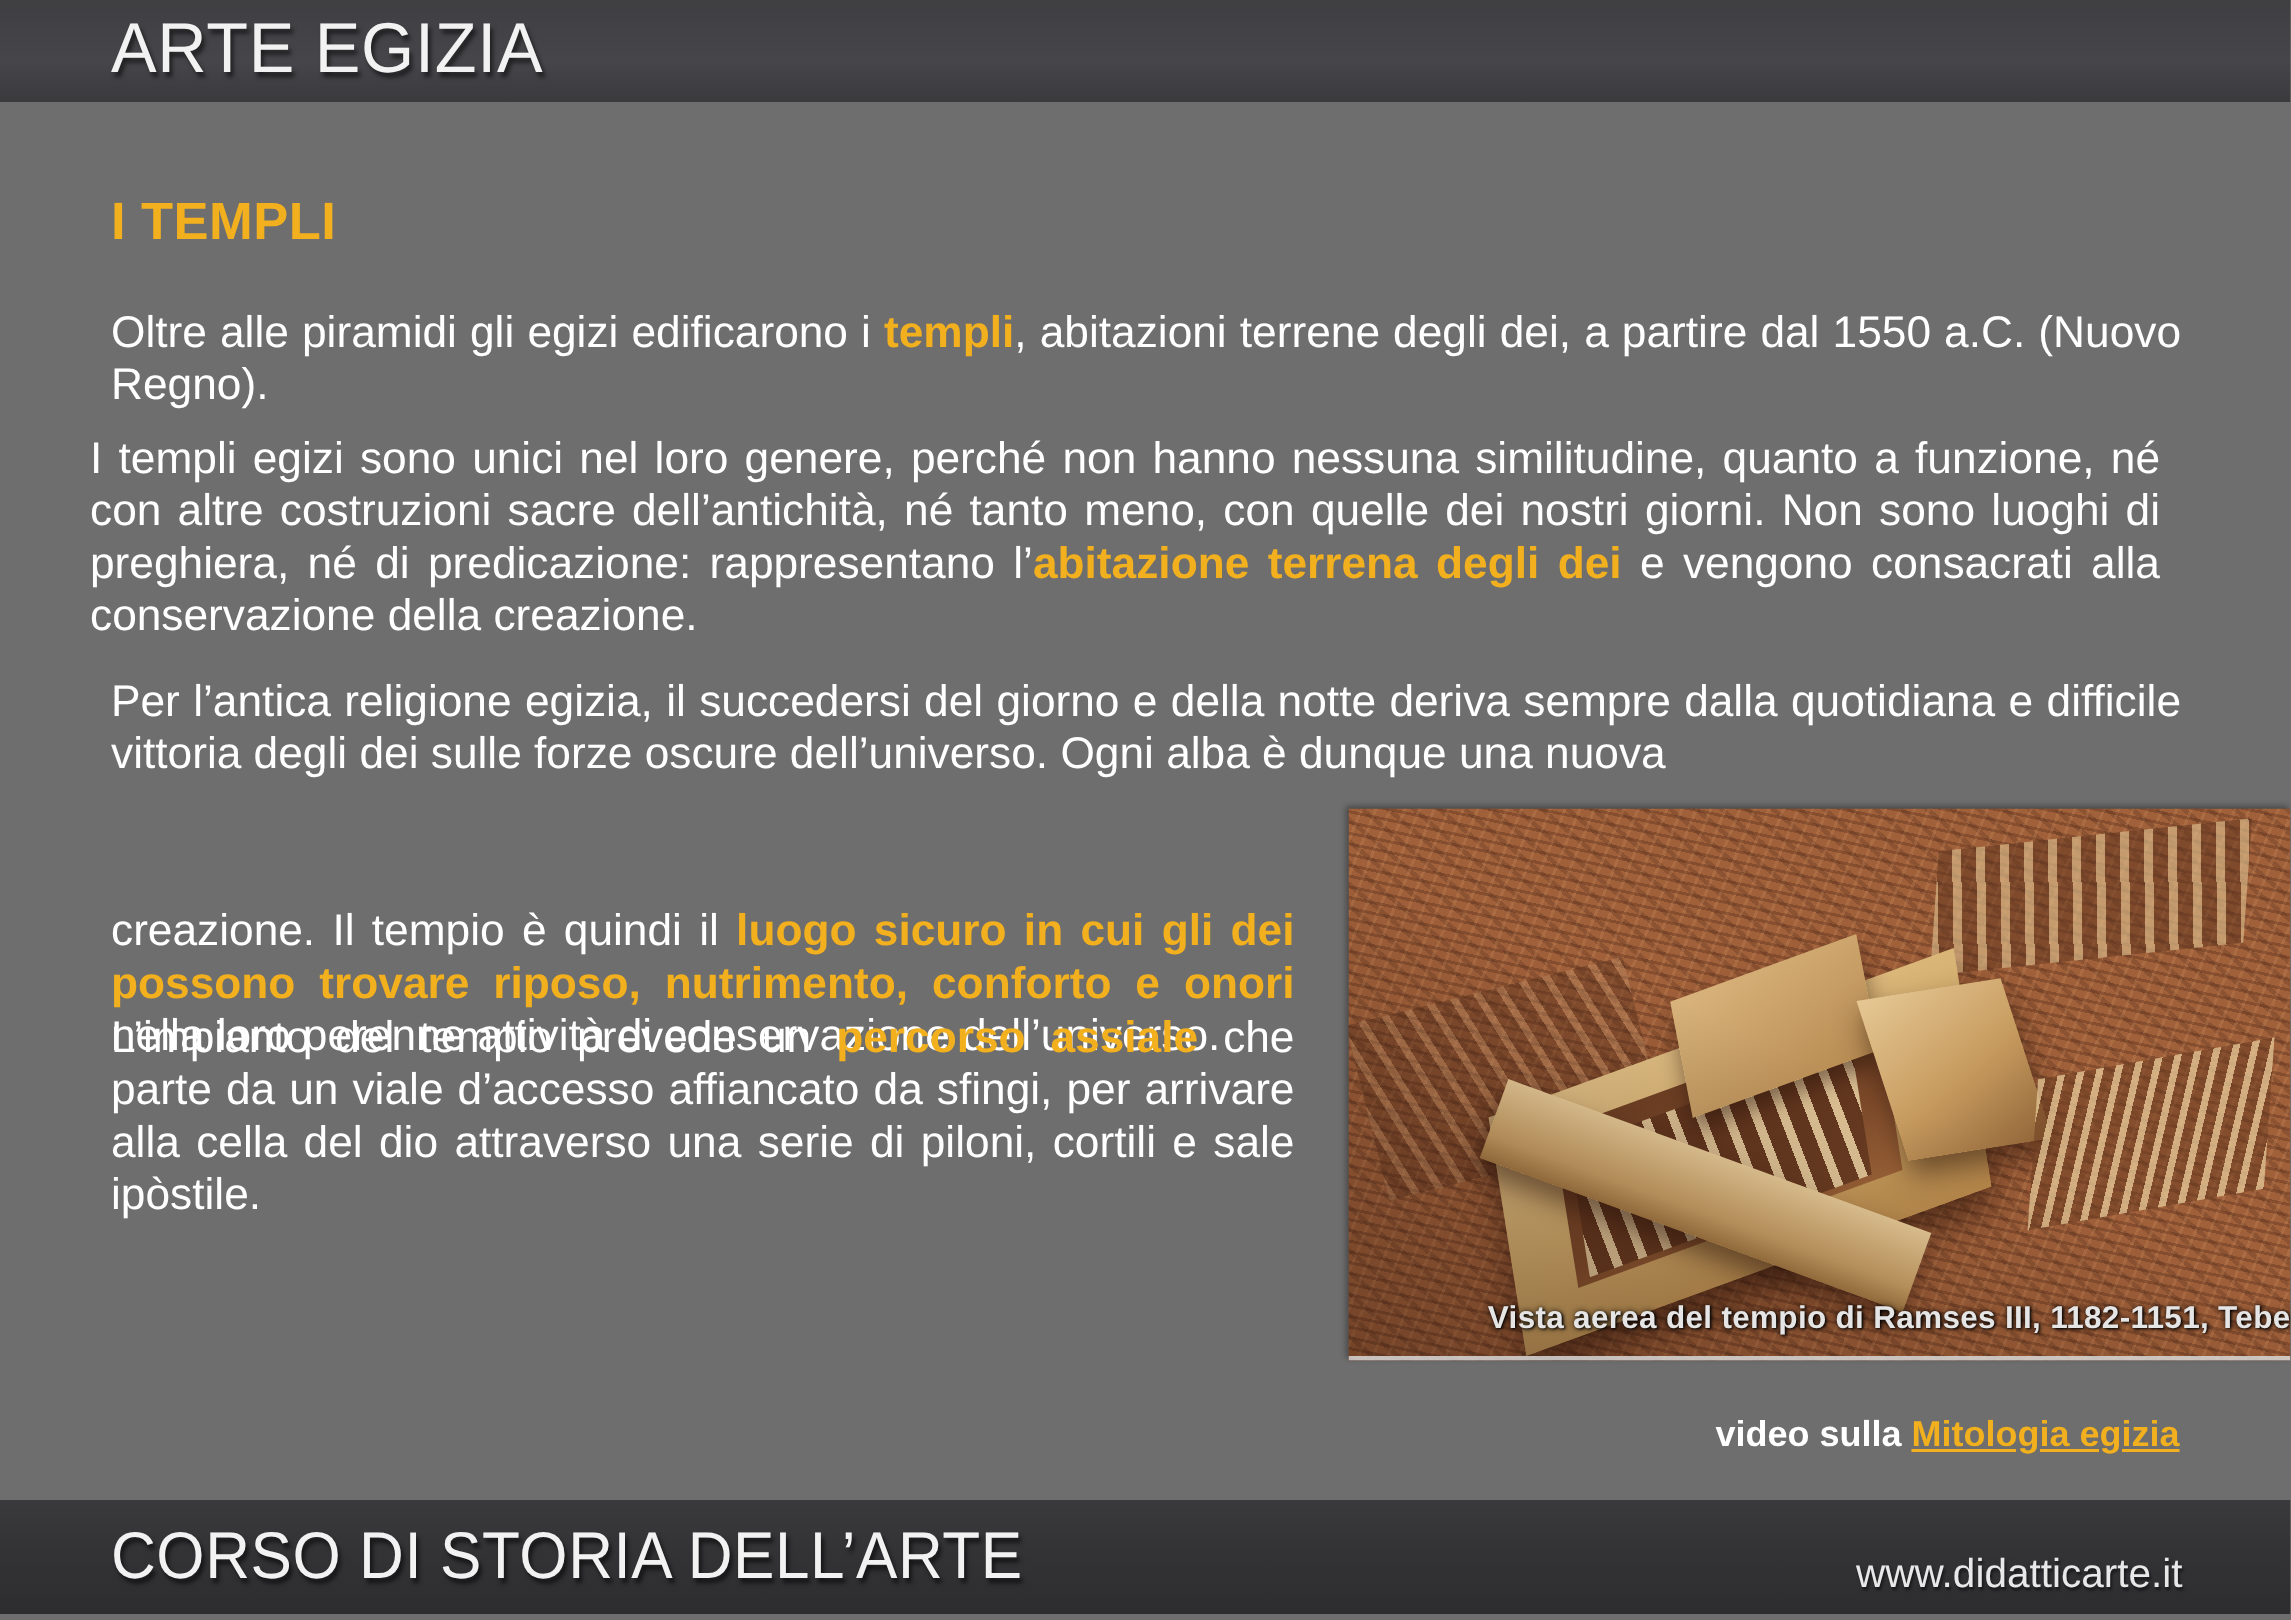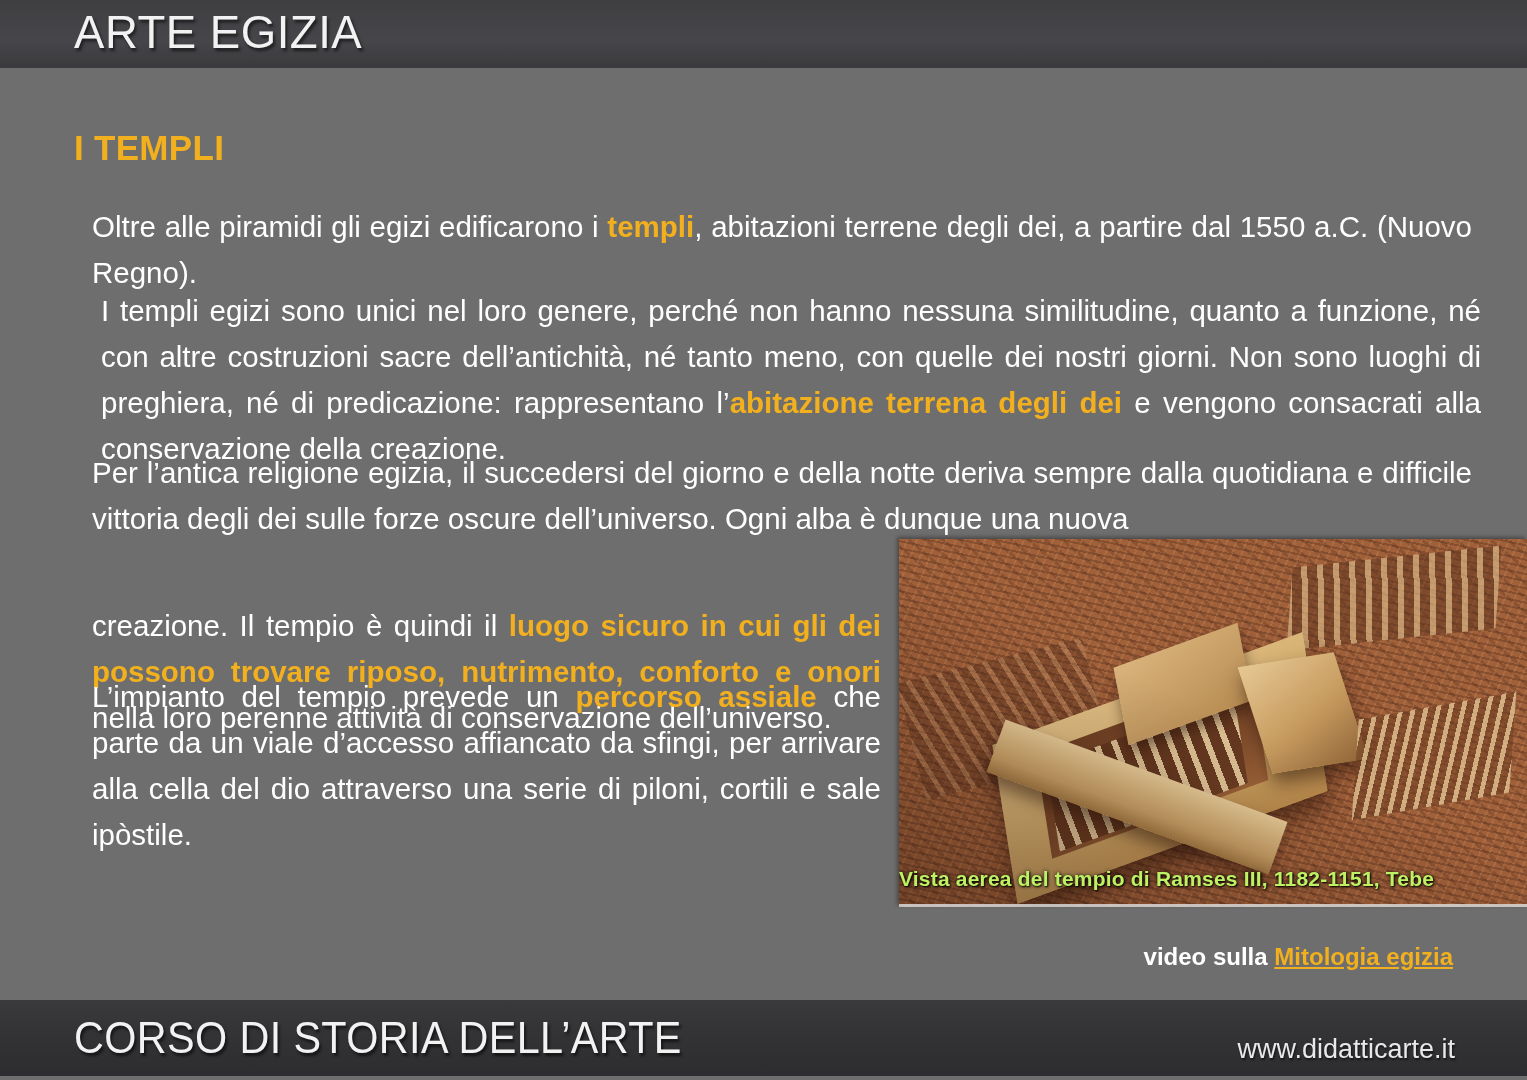--- a/index.html
+++ b/index.html
@@ -65,32 +65,31 @@
     font-weight: bold;
     color: #f2b01e;
     letter-spacing: 0.3px;
     white-space: nowrap;
   }
 
   .para {
     position: absolute;
     color: #ffffff;
     font-size: 29.5px;
-    line-height: 46px;
+    line-height: 35px;
     text-align: justify;
     text-justify: inter-word;
-    margin-left: 18px;
   }
   .hl {
     color: #f2b01e;
     font-weight: bold;
   }
 
   #p1 { left: 74px; top: 126px; width: 1380px; }
-  #p2 { left: 83px; top: 210px; width: 1380px; }
+  #p2 { left: 60px; top: 210px; width: 1380px; }
   #p3 { left: 74px; top: 372px; width: 1380px; }
   #p4 { left: 74px; top: 525px; width: 789px; }
   #p5 { left: 74px; top: 596px; width: 789px; }
 
   
   #photo-wrap {
     position: absolute;
     left: 899px;
     top: 461px;
     width: 628px;
@@ -198,22 +197,22 @@
   #photo .shadow-band {
     position: absolute;
     left: 0; top: 0; right: 0; bottom: 0;
     background: linear-gradient(205deg, rgba(0,0,0,0) 48%, rgba(30,12,6,0.35) 100%);
   }
   #photo-caption {
     position: absolute;
     left: 0;
     right: 0;
     bottom: 16px;
-    text-align: left;
-    color: #bef264;
+    text-align: right;
+    color: #e5e5e5;
     font-size: 21px;
     font-weight: bold;
     letter-spacing: 0.2px;
     text-shadow: 1px 1px 2px rgba(0,0,0,0.95), 0 0 4px rgba(0,0,0,0.8);
     white-space: nowrap;
   }
   #photo-baseline {
     position: absolute;
     left: 0;
     bottom: 0;

